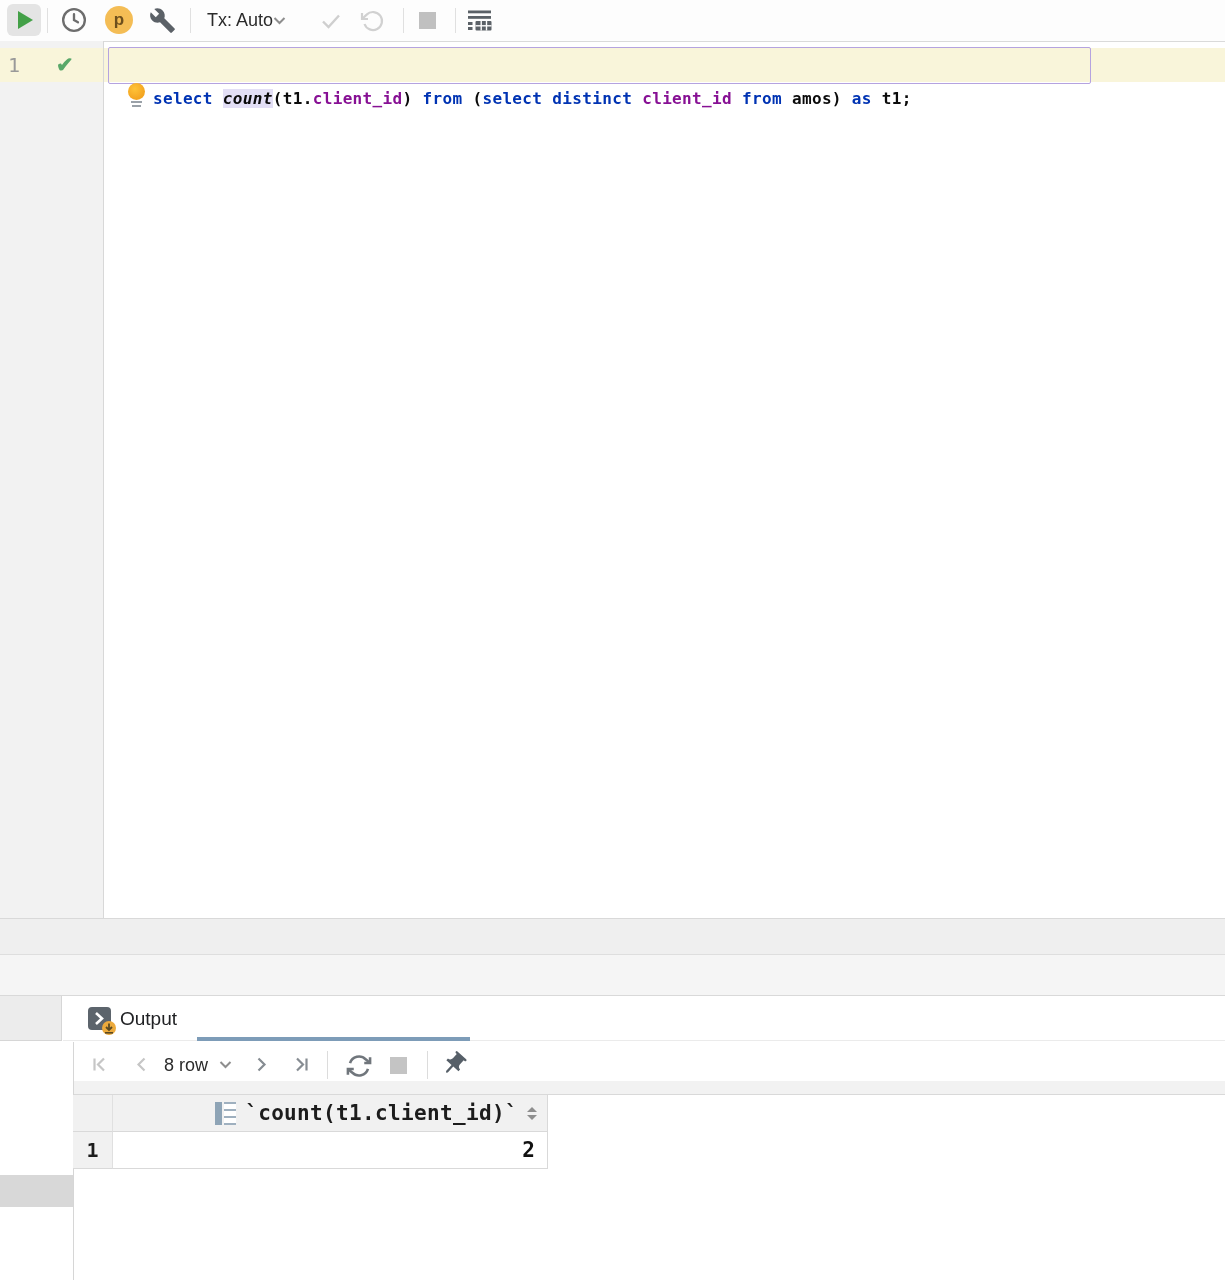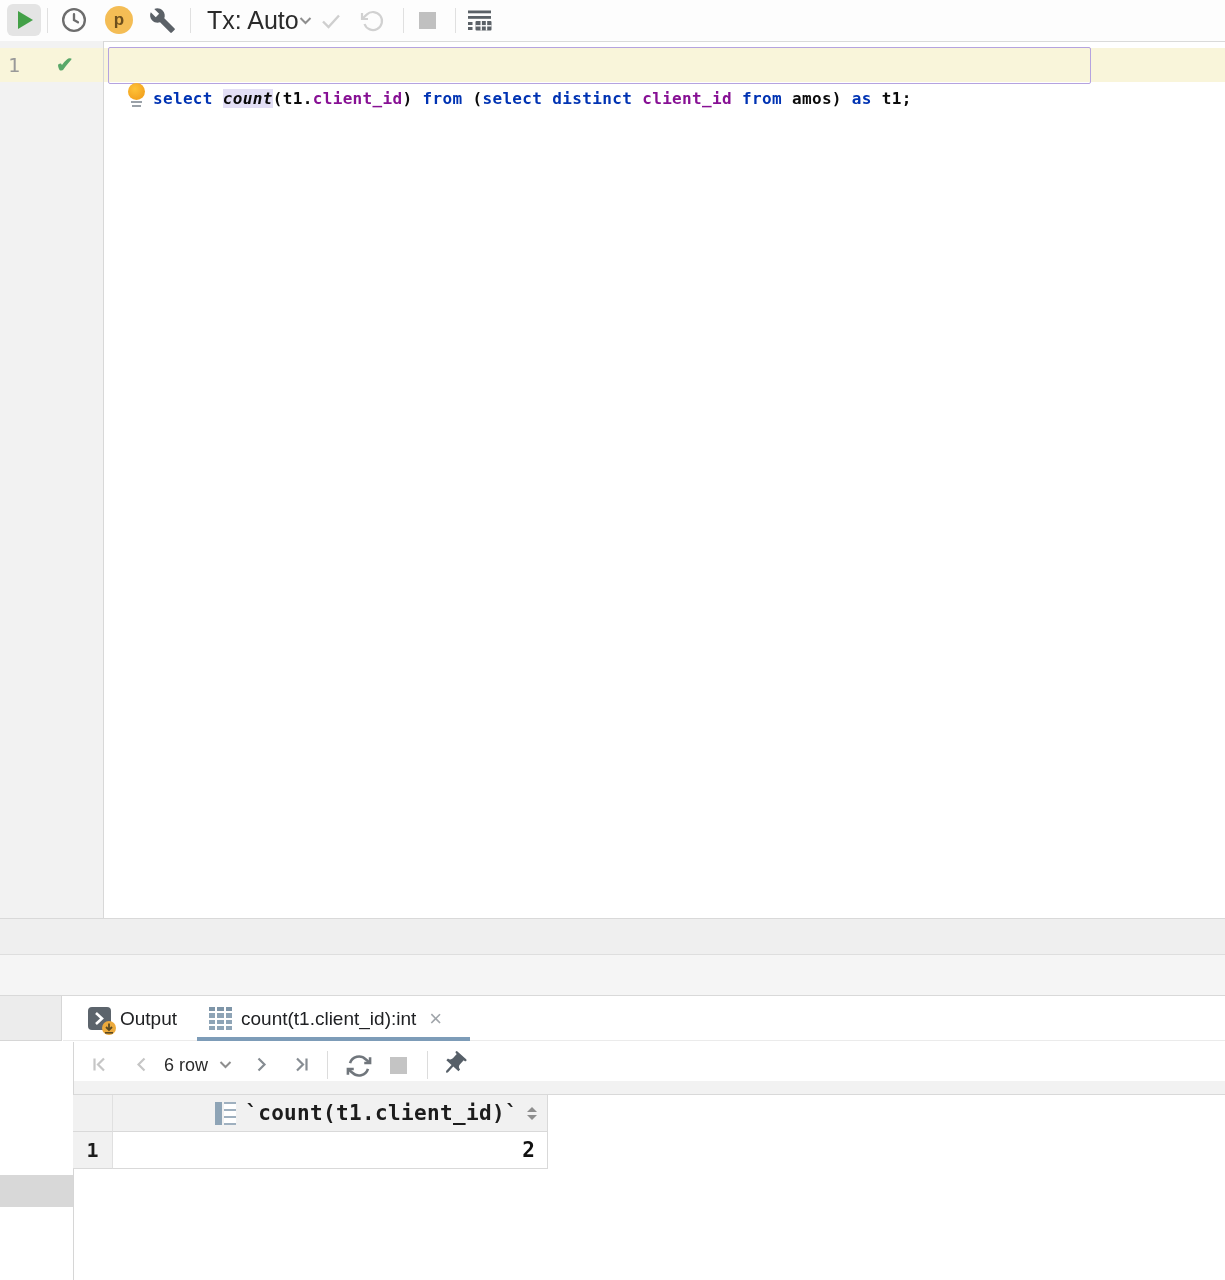--- a/index.html
+++ b/index.html
@@ -10,21 +10,21 @@
 
   
   .toolbar{left:0;top:0;width:1225px;height:41px;background:#fdfdfd;border-bottom:1px solid #dadada;}
   .vsep{width:1px;background:#e0e0e0;}
   .play-btn{left:7px;top:4px;width:34px;height:32px;background:#e4e4e4;border-radius:6px;
             display:flex;align-items:center;justify-content:center;}
   .play-tri{width:0;height:0;border-left:15px solid #43a047;border-top:9px solid transparent;
             border-bottom:9px solid transparent;margin-left:3px;}
   .badge-p{left:105px;top:6px;width:28px;height:28px;border-radius:50%;background:#f4bd55;
            color:#6d4f1d;font-weight:bold;font-size:17px;display:flex;align-items:center;justify-content:center;}
-  .tx{left:207px;top:0;height:41px;display:flex;align-items:center;gap:0;color:#2b2b2b;font-size:25px;}
+  .tx{left:207px;top:0;height:41px;display:flex;align-items:center;gap:0;color:#2b2b2b;font-size:18px;}
   .stop-sq{width:17px;height:17px;background:#c0c0c0;}
 
   
   .gutter-bg{left:0;top:41px;width:103px;height:877px;background:#f2f2f2;}
   .gutter-line{left:103px;top:41px;width:1px;height:877px;background:#d8d8d8;}
   .cur-line{left:0;top:48px;width:1225px;height:34px;background:#f9f5da;}
   .line-no{left:8px;top:48px;height:34px;line-height:34px;font-size:20px;color:#999;}
   .gut-check{left:56px;top:48px;height:34px;line-height:34px;font-size:21px;color:#59a869;font-weight:bold;}
   .stmt-border{left:108px;top:47px;width:981px;height:35px;border:1.5px solid #b5a3df;border-radius:2px;}
   .code-line{left:113px;top:48px;height:34px;line-height:34px;font-size:16px;font-weight:700;
@@ -187,55 +187,37 @@
       <span class="out-badge">
         <svg width="10" height="11" viewBox="0 0 10 11">
           <path d="M5 0.5v6M2 4l3 3 3-3" fill="none" stroke="#5b4a22" stroke-width="1.8"></path>
           <rect x="1" y="9" width="8" height="1.6" fill="#5b4a22"></rect>
         </svg>
       </span>
     </span>
     <span>Output</span>
   </div>
 
-  <div class="abs tab" style="left:209px;">
-    <span class="grid-icon">
-      <span class="hd"></span>
-        <span class="hd"></span>
-        <span class="hd"></span>
-      <span></span>
-        <span></span>
-        <span></span>
-      <span></span>
-        <span></span>
-        <span></span>
-      <span></span>
-        <span></span>
-        <span></span>
-    </span>
-    <span>count(t1.client_id):int</span>
-    <span class="tab-close">×</span>
-  </div>
   <div class="abs tab-underline"></div>
 
   <div class="abs left-vsep"></div>
 
   <div class="abs" style="left:88px;top:1053px;">
     <svg width="23" height="23" viewBox="0 0 23 23">
       <path d="M6.5 5.5v12" fill="none" stroke="#c6c6c6" stroke-width="2.2"></path>
       <polyline points="16 5.5 10 11.5 16 17.5" fill="none" stroke="#c6c6c6" stroke-width="2.2"></polyline>
     </svg>
   </div>
   <div class="abs" style="left:130px;top:1053px;">
     <svg width="23" height="23" viewBox="0 0 23 23">
       <polyline points="14.5 5.5 8.5 11.5 14.5 17.5" fill="none" stroke="#c6c6c6" stroke-width="2.2"></polyline>
     </svg>
   </div>
   <div class="abs rows-label">
-    <span>6 row</span>
+    <span>8 row</span>
   </div>
   <div class="abs" style="left:219px;top:1060px;">
     <svg width="13" height="9" viewBox="0 0 13 9">
       <polyline points="1.5 2 6.5 7 11.5 2" fill="none" stroke="#8e8e8e" stroke-width="2"></polyline>
     </svg>
   </div>
   <div class="abs" style="left:250px;top:1053px;">
     <svg width="23" height="23" viewBox="0 0 23 23">
       <polyline points="8.5 5.5 14.5 11.5 8.5 17.5" fill="none" stroke="#868c92" stroke-width="2.2"></polyline>
     </svg>

